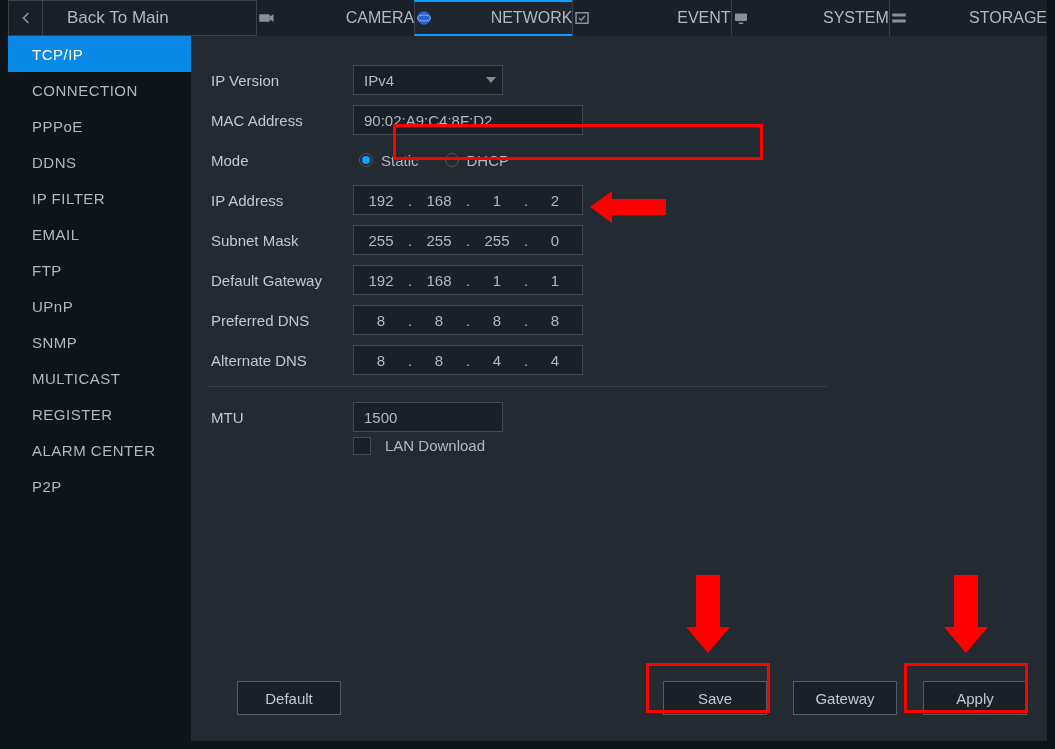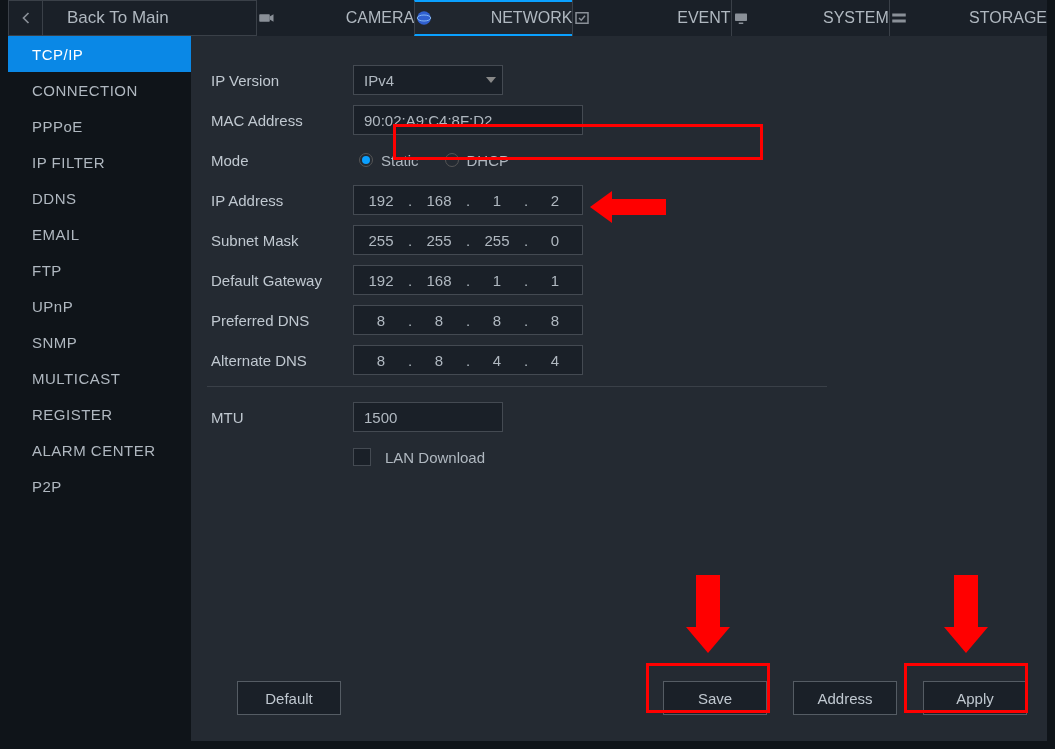--- a/index.html
+++ b/index.html
@@ -174,21 +174,21 @@
     border-right:22px solid #ff0000;
   }
   .tri-down {
     position:absolute; width:0;height:0;
     border-left:22px solid transparent;
     border-right:22px solid transparent;
     border-top:26px solid #ff0000;
   }
   .mtu-field { width: 150px; padding: 0 10px; }
   .lan-label { margin-left: 14px; font-size:15px;}
-  .row-checkbox { display:flex; align-items:center; height:40px; }
+  .row-checkbox { display:flex; align-items:flex-start; height:40px; }
   .row-checkbox .row-label-spacer{ width:146px; padding-left:4px;}
   .content-inner { position: relative; }
 </style>
 </head>
 <body>
 
 <div class="top-bar">
   <div class="back-btn">
     <svg viewBox="0 0 24 24" fill="none" stroke="#8a9098" stroke-width="2">
         <polyline points="15 18 9 12 15 6"></polyline>
@@ -232,22 +232,22 @@
           <rect x="3" y="14" width="18" height="4"></rect>
         </svg></span>
     <span>STORAGE</span>
   </div>
 </div>
 
 <div class="sidebar">
   <div class="sidebar-item active">TCP/IP</div>
   <div class="sidebar-item">CONNECTION</div>
   <div class="sidebar-item">PPPoE</div>
+  <div class="sidebar-item">DDNS</div>
   <div class="sidebar-item">IP FILTER</div>
-  <div class="sidebar-item">DDNS</div>
   <div class="sidebar-item">EMAIL</div>
   <div class="sidebar-item">FTP</div>
   <div class="sidebar-item">UPnP</div>
   <div class="sidebar-item">SNMP</div>
   <div class="sidebar-item">MULTICAST</div>
   <div class="sidebar-item">REGISTER</div>
   <div class="sidebar-item">ALARM CENTER</div>
   <div class="sidebar-item">P2P</div>
 </div>
 
@@ -358,21 +358,21 @@
       <div class="checkbox"></div>
       <span class="lan-label">LAN Download</span>
     </div>
 
   </div>
 
   <div class="bottom-btns">
     <div class="btn">Default</div>
     <div class="spacer"></div>
     <div class="btn">Save</div>
-    <div class="btn">Address</div>
+    <div class="btn">Gateway</div>
     <div class="btn">Apply</div>
   </div>
 
   <div class="hl-box hl-mode"></div>
 </div>
 
 <div class="arrow-right" style="top:191px; left:590px; width:80px; height:32px;">
   <div class="tri-left" style="left:0; top:0;"></div>
   <div class="shaft" style="left:20px; top:8px; width:56px; height:16px;"></div>
 </div>

